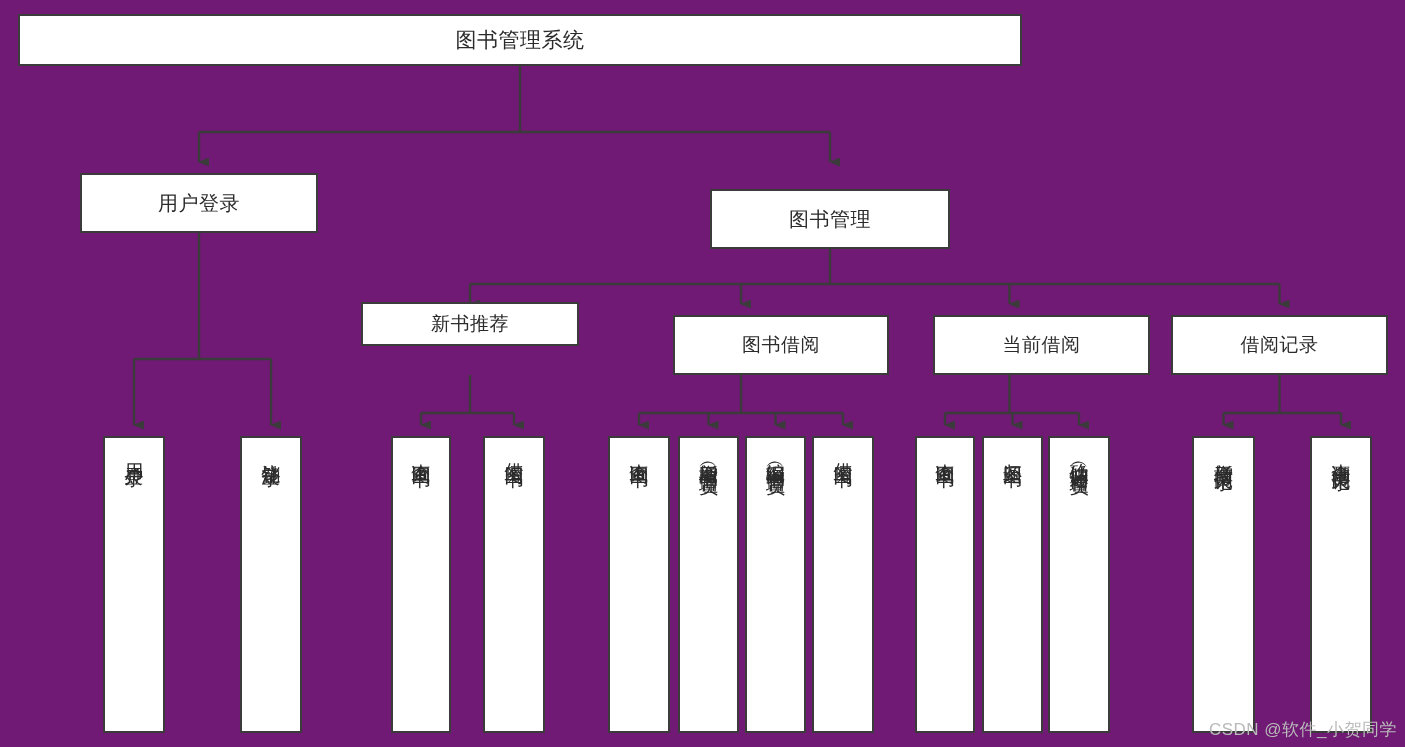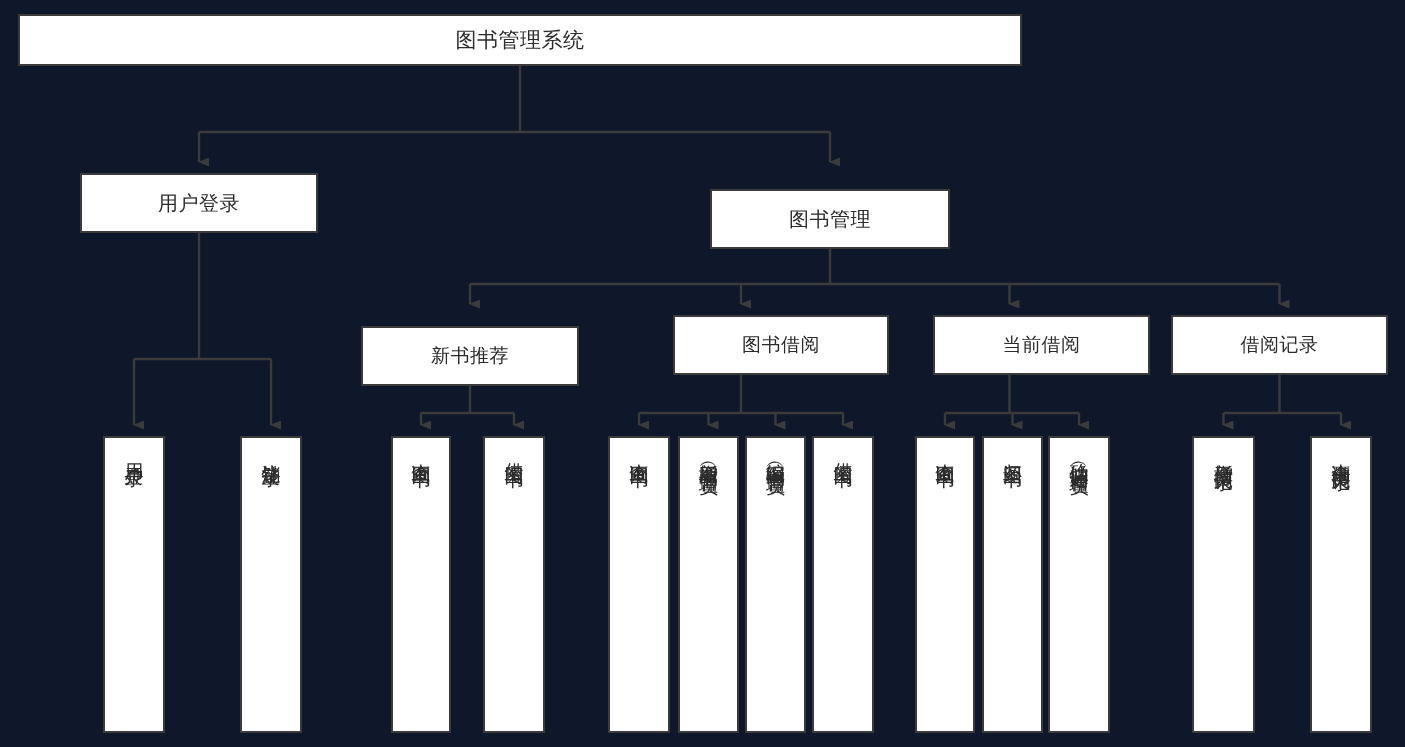--- a/index.html
+++ b/index.html
@@ -8,21 +8,21 @@
     padding: 0;
     background: #ffffff;
   }
   body {
     font-family: "Liberation Sans", "DejaVu Sans", sans-serif;
   }
   #diagram-root {
     position: relative;
     width: 1405px;
     height: 747px;
-    background: #0f172a;
+    background: #701a75;
     overflow: hidden;
   }
   #edges-layer {
     position: absolute;
     left: 0;
     top: 0;
     width: 1405px;
     height: 747px;
     pointer-events: none;
   }
@@ -124,21 +124,21 @@
   <div id="nodes-layer">
       <div class="node level-0" style="left: 18px; top: 14px; width: 1004px; height: 52px;">
         <span class="node-label">图书管理系统</span>
       </div>
       <div class="node level-1" style="left: 80px; top: 173px; width: 238px; height: 60px;">
         <span class="node-label">用户登录</span>
       </div>
       <div class="node level-1" style="left: 710px; top: 173px; width: 240px; height: 60px; margin-top: 16px;">
         <span class="node-label">图书管理</span>
       </div>
-      <div class="node level-2" style="left: 361px; top: 326px; width: 218px; height: 60px;">
+      <div class="node level-2" style="left: 361px; top: 302px; width: 218px; height: 44px;">
         <span class="node-label">新书推荐</span>
       </div>
       <div class="node level-2" style="left: 633px; top: 315px; width: 216px; height: 60px; margin-left: 40px;">
         <span class="node-label">图书借阅</span>
       </div>
       <div class="node level-2" style="left: 901px; top: 315px; width: 217px; height: 60px; margin-left: 32px;">
         <span class="node-label">当前借阅</span>
       </div>
       <div class="node level-2" style="left: 1171px; top: 315px; width: 217px; height: 60px;">
         <span class="node-label">借阅记录</span>
@@ -176,13 +176,14 @@
       <div class="node level-3 leaf" style="left: 1048px; top: 436px; width: 62px; height: 297px;">
         <span class="node-label">确认归还（管理员）</span>
       </div>
       <div class="node level-3 leaf" style="left: 1192px; top: 436px; width: 63px; height: 297px;">
         <span class="node-label">新增借阅记录</span>
       </div>
       <div class="node level-3 leaf" style="left: 1310px; top: 436px; width: 62px; height: 297px;">
         <span class="node-label">查询借阅记录</span>
       </div>
     </div>
+  <div id="watermark">CSDN @软件_小贺同学</div>
 </div>
 
 </body></html>

